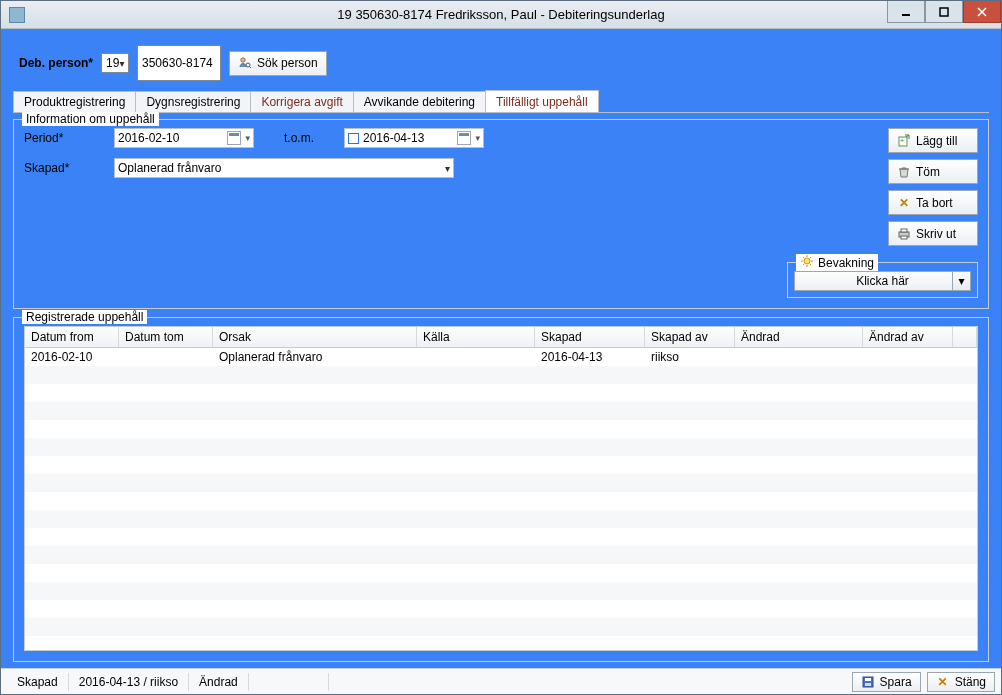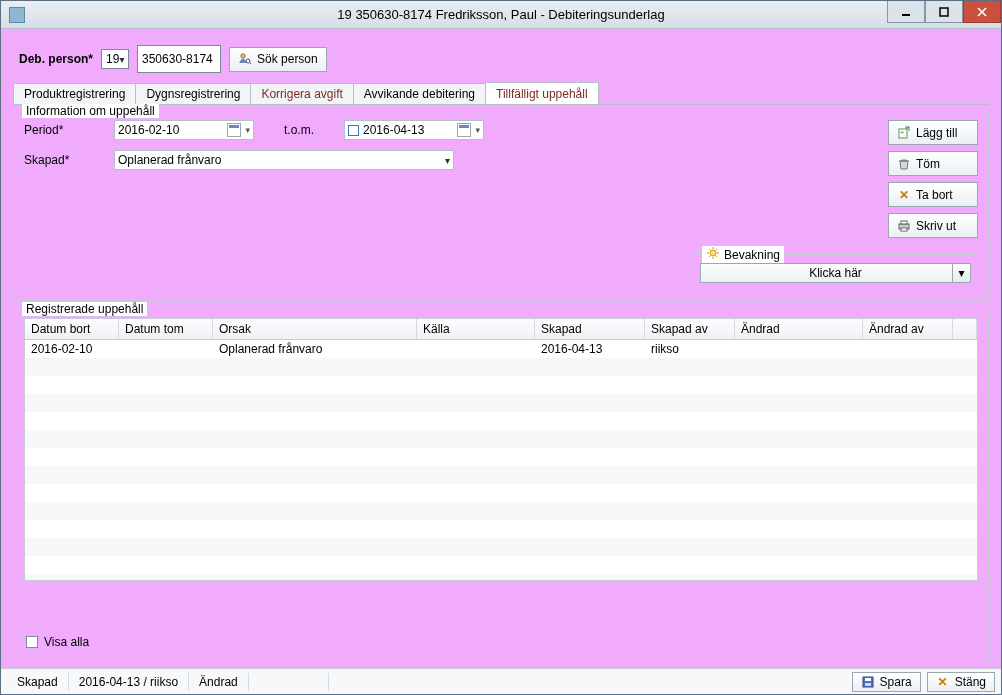--- a/index.html
+++ b/index.html
@@ -62,41 +62,41 @@
   }
   .tbtn.close { background: #c94f3e; color: #fff; border-color: #a03a2c; }
   .tbtn svg { display: block; }
 
   
   .content {
     flex: 1;
     padding: 10px 12px 6px 12px;
     display: flex;
     flex-direction: column;
-    background: #f0abfc;
+    background: #3b82f6;
   }
   
   .person-row {
     display: flex;
     align-items: center;
     gap: 8px;
     padding: 6px 6px 10px 6px;
   }
   .bold-label { font-weight: bold; }
   .mini-select {
     width: 28px; height: 20px;
     border: 1px solid #7a8a99;
     background: #fff;
     font-size: 12px;
     display: flex; align-items: center; justify-content: space-between;
     padding: 0 4px;
   }
   .mini-select .chev { font-size: 10px; color: #333; }
   .pnr-input {
-    width: 84px; height: 28px;
+    width: 84px; height: 36px;
     border: 1px solid #7a8a99;
     padding: 0 4px;
     font-size: 12px;
   }
   .name-input {
     flex: 1;
     height: 22px;
     border: 1px solid #b6bec6;
     background: #f4f5f7;
     padding: 0 6px;
@@ -205,21 +205,21 @@
     align-items: flex-end;
   }
 
   
   .bevak-wrap {
     margin-top: 16px;
     display: flex;
     justify-content: flex-end;
   }
   .bevak {
-    width: 285px;
+    width: 191px;
     border: 1px solid #c4ccd4;
     position: relative;
     padding: 8px 6px 6px 6px;
   }
   .bevak .legend {
     position: absolute;
     top: -9px; left: 8px;
     background: #fff;
     padding: 0 4px;
     display: flex;
@@ -489,21 +489,21 @@
           </div>
         </div>
       </div>
     </div>
 
     <div class="fieldset reg-fieldset">
       <span class="legend">Registrerade uppehåll</span>
 
       <div class="table">
         <div class="thead">
-          <div class="th">Datum bort</div>
+          <div class="th">Datum from</div>
           <div class="th">Datum tom</div>
           <div class="th">Orsak</div>
           <div class="th">Källa</div>
           <div class="th">Skapad</div>
           <div class="th">Skapad av</div>
           <div class="th">Ändrad</div>
           <div class="th">Ändrad av</div>
           <div class="th"></div>
         </div>
         <div class="tbody">
@@ -514,24 +514,20 @@
             <div class="td"></div>
             <div class="td">2016-04-13</div>
             <div class="td">riikso</div>
             <div class="td"></div>
             <div class="td"></div>
             <div class="td"></div>
           </div>
         </div>
       </div>
 
-      <div class="visa-row">
-        <span class="cb"></span>
-        <span>Visa alla</span>
-      </div>
     </div>
 
   </div>
 
   <div class="statusbar">
     <div class="cell">Skapad</div>
     <div class="cell">2016-04-13 / riikso</div>
     <div class="cell">Ändrad</div>
     <div class="cell" style="min-width:80px;"></div>
     <div class="spacer"></div>

